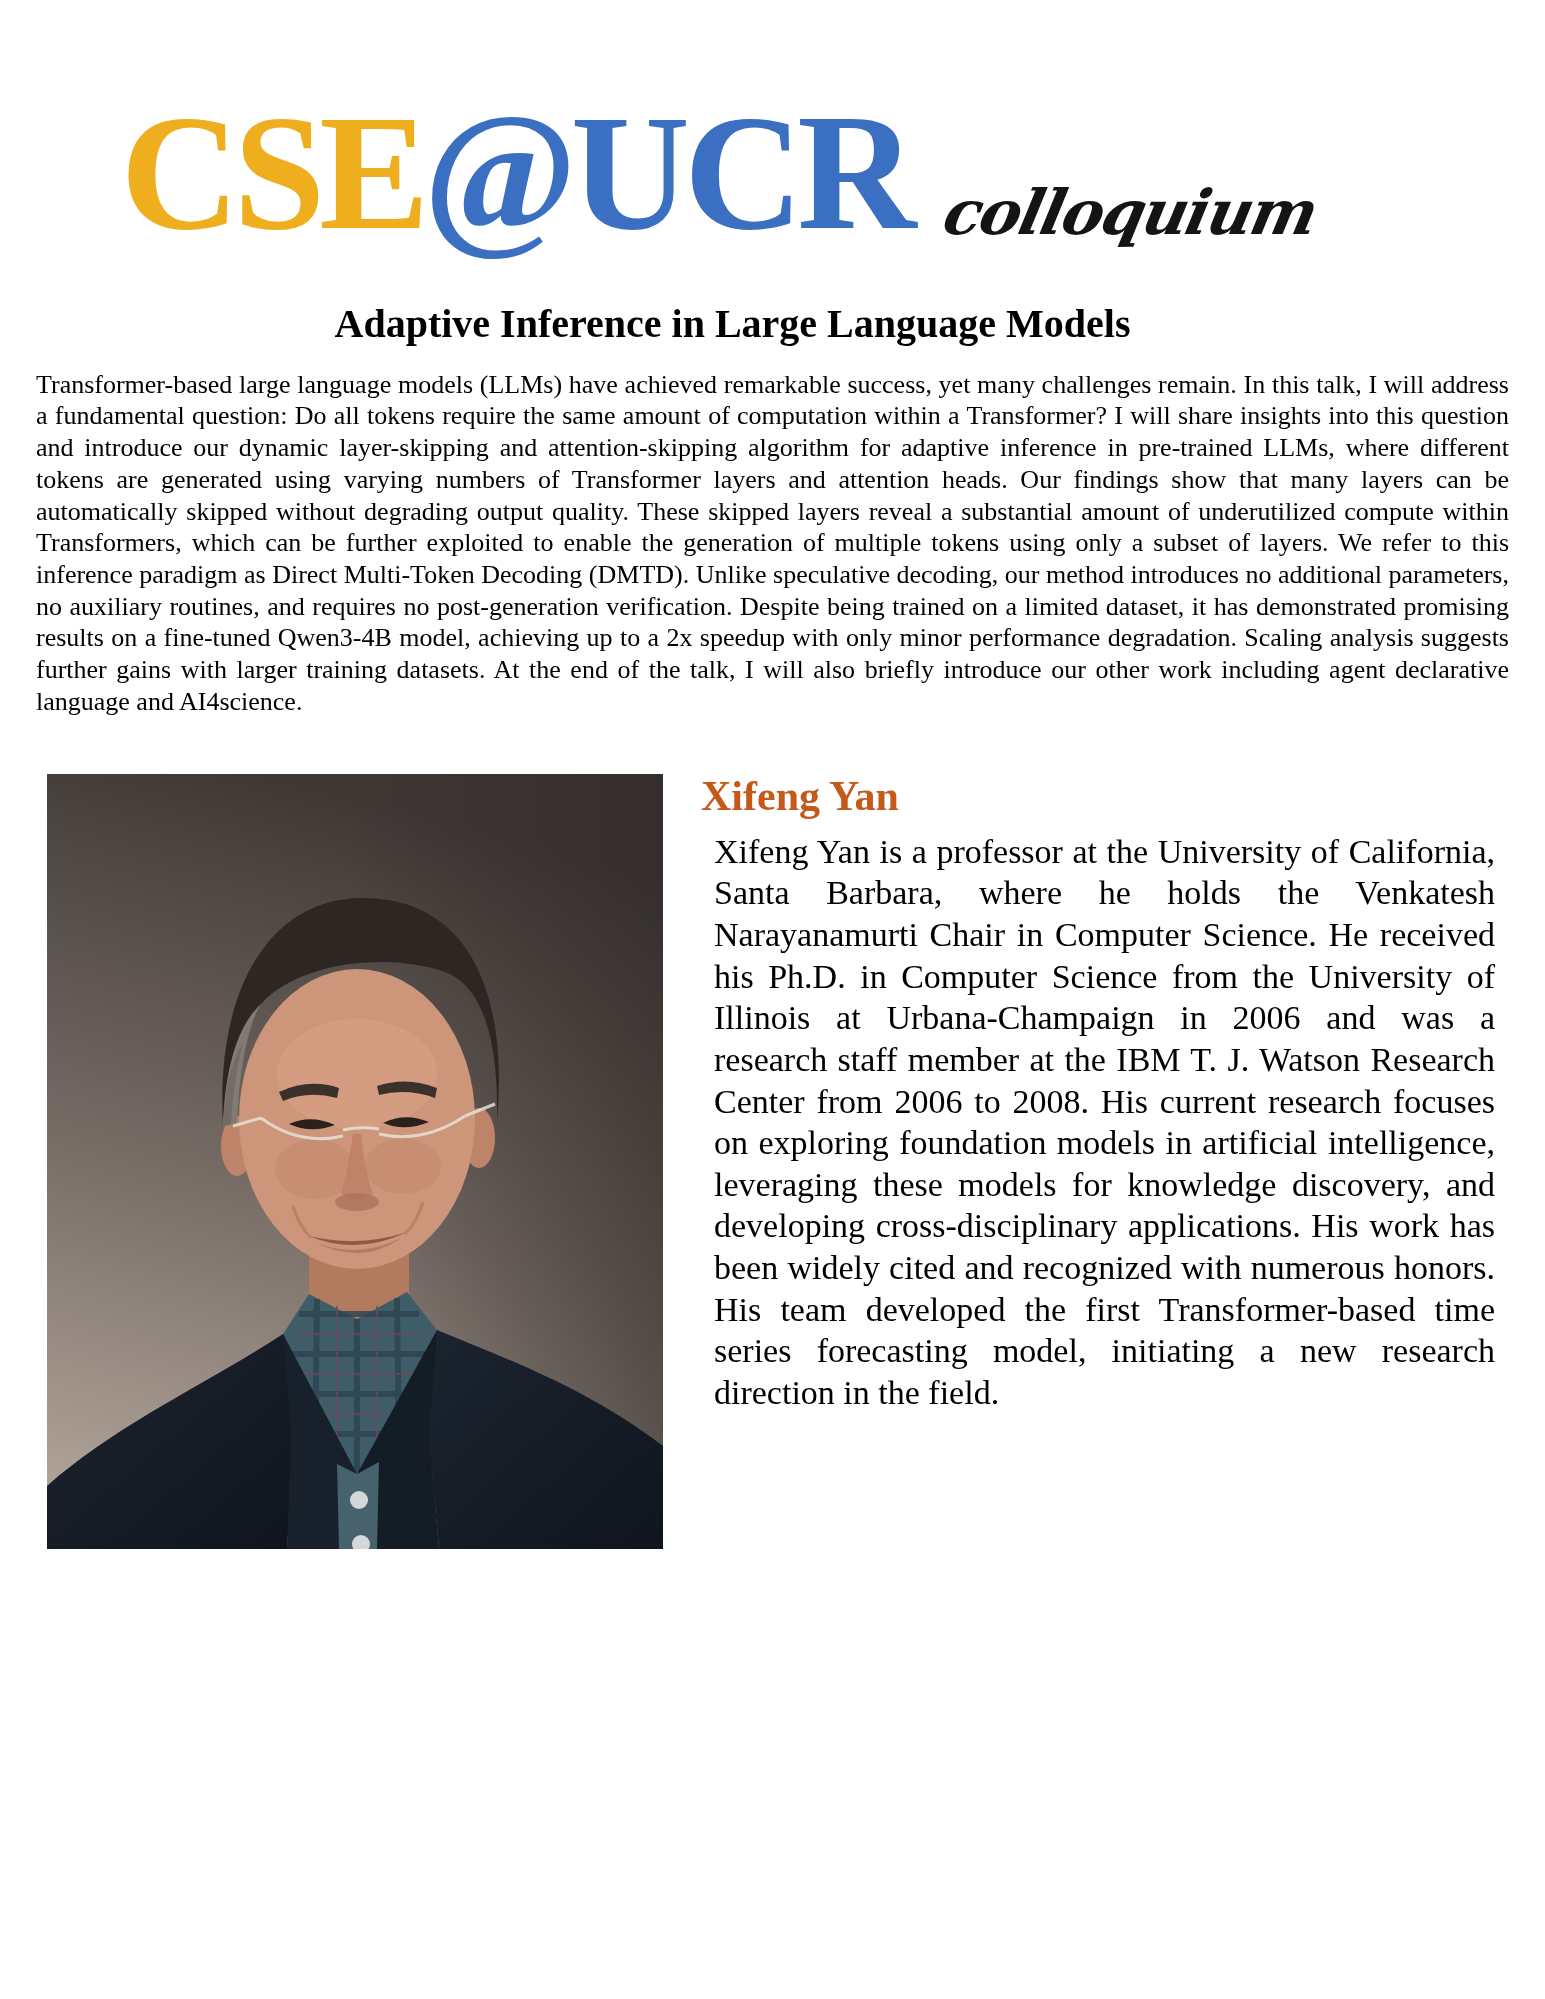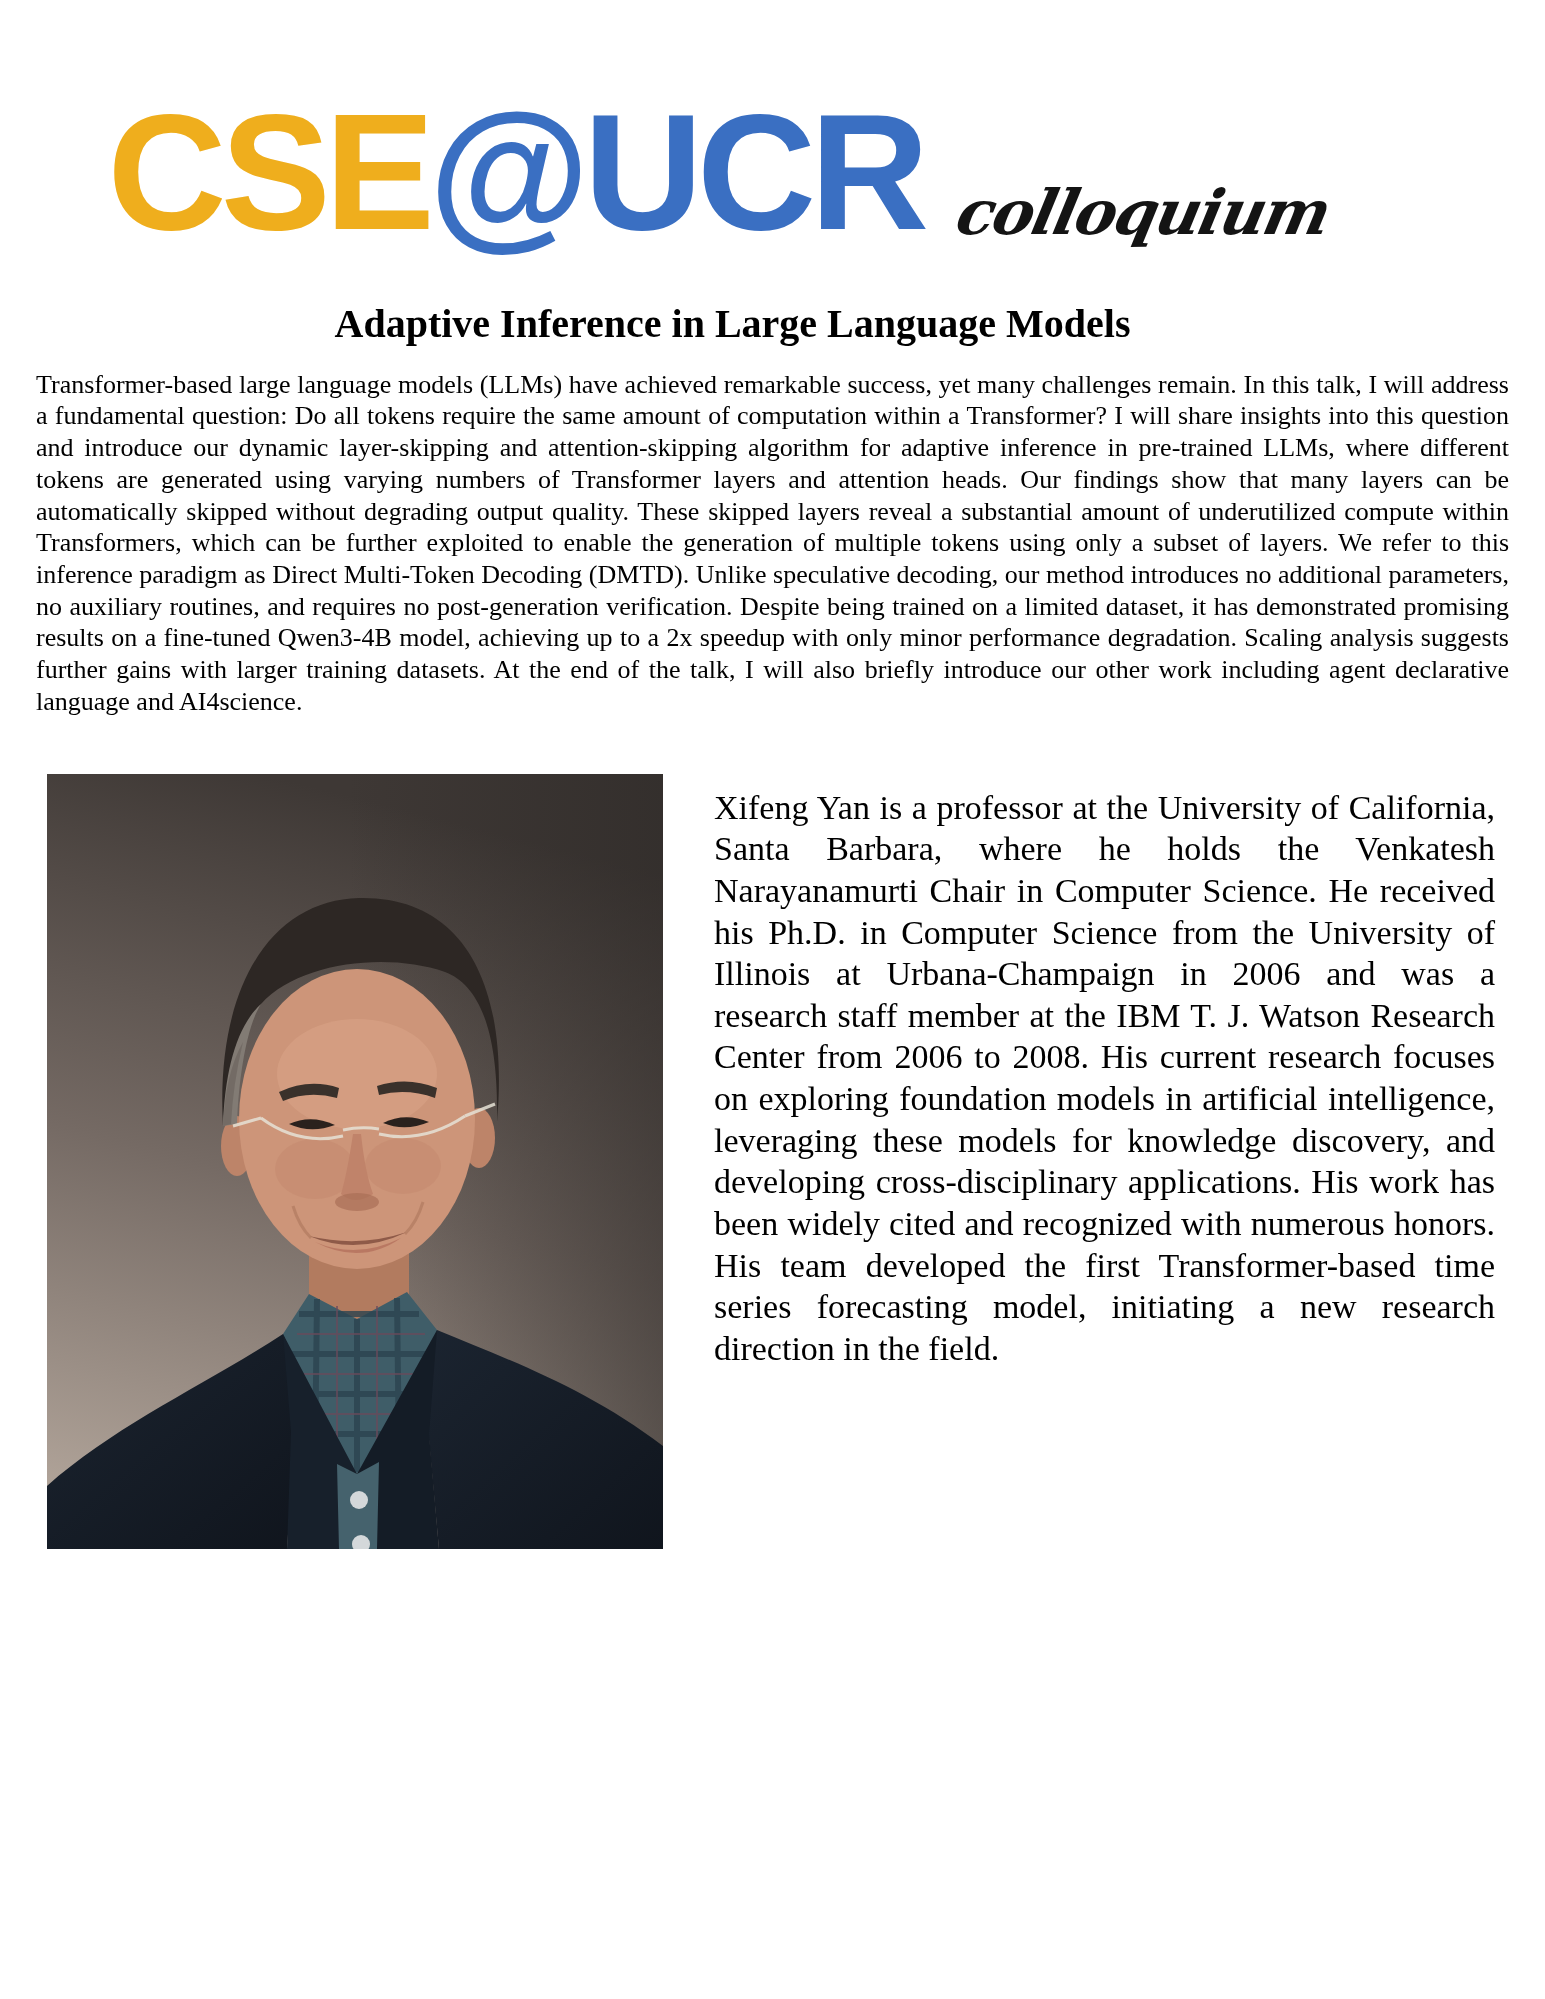--- a/index.html
+++ b/index.html
@@ -6,21 +6,21 @@
   .page {
     position:relative; width:1545px; height:1999px;
     background:#ffffff; overflow:hidden;
     font-family:"Liberation Serif", serif; color:#000;
   }
 
   
   .header { padding-top:92px; display:flex; flex-direction:column; align-items:center; }
   .logo-row { display:flex; align-items:flex-end; transform:translateX(-55px); white-space:nowrap; }
   .logo-word {
-    font-family:Liberation Sans, sans-serif; font-weight:700;
+    font-family:Liberation Serif, serif; font-weight:700;
     font-size:165px; line-height:0.98; letter-spacing:-6px;
   }
   .logo-cse { color:#EFAE1D; }
   .logo-ucr { color:#3A6FC2;text-align:center; }
   .logo-colloquium {
     font-family:"DejaVu Serif", serif; font-style:italic; font-weight:700;
     font-size:62px; line-height:1; color:#141414;
     transform:skewX(-12deg); margin-left:34px; padding-bottom:10px;
     letter-spacing:-2px;
   }
@@ -157,18 +157,19 @@
         <path d="M236 560 L244 658 L240 775 L310 775 L310 700 Z" fill="#17202b"></path>
         <path d="M390 556 L382 660 L392 775 L310 775 L310 700 Z" fill="#141c26"></path>
 
         <path d="M290 690 L310 700 L332 688 L330 775 L292 775 Z" fill="#45626d"></path>
         <circle cx="312" cy="726" r="9" fill="#d4d8da"></circle>
         <circle cx="314" cy="770" r="9" fill="#d4d8da"></circle>
       </svg>
     </div>
 
     <div class="speaker-info">
+      <h2 class="speaker-name">Xifeng Yan</h2>
       <p class="speaker-bio">Xifeng Yan is a professor at the University of California, Santa Barbara, where he holds the Venkatesh Narayanamurti Chair in Computer Science. He received his Ph.D. in Computer Science from the University of Illinois at Urbana-Champaign in 2006 and was a research staff member at the IBM T. J. Watson Research Center from 2006 to 2008. His current research focuses on exploring foundation models in artificial intelligence, leveraging these models for knowledge discovery, and developing cross-disciplinary applications. His work has been widely cited and recognized with numerous honors. His team developed the first Transformer-based time series forecasting model, initiating a new research direction in the field.</p>
     </div>
 
   </section>
 
 </div>
 
 </body></html>

